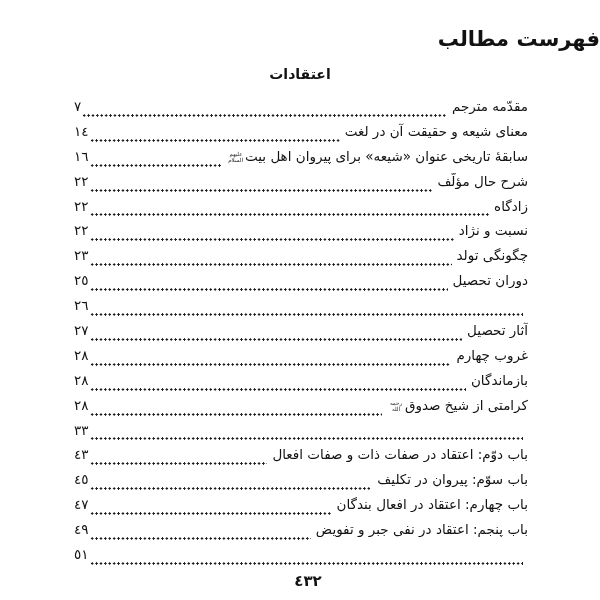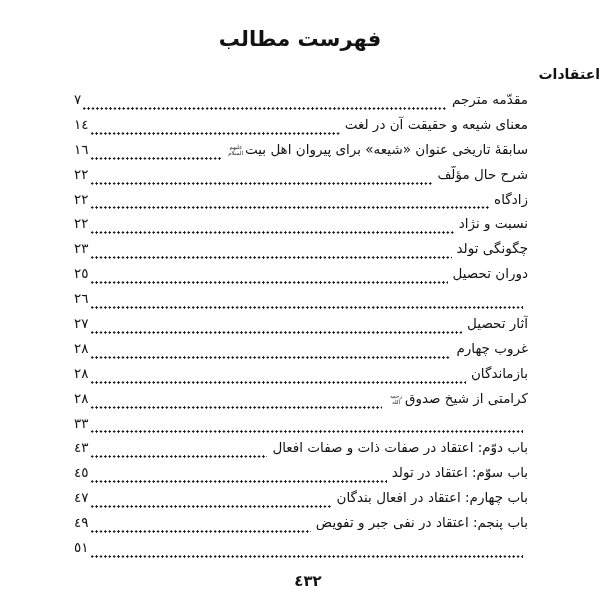--- a/index.html
+++ b/index.html
@@ -14,28 +14,28 @@
     background: #ffffff;
     color: #121212;
     font-family: "DejaVu Sans", sans-serif;
     direction: rtl;
     overflow: hidden;
     box-sizing: border-box;
   }
   .book-title {
     margin: 0;
     padding-top: 27px;
-    text-align: center;
     font-size: 21px;
     font-weight: bold;
     letter-spacing: 0.5px;
   }
   .section-heading {
-    margin: 0;
+    margin: 16px;
     margin-top: 15px;
+    text-align: center;
     font-size: 14px;
     font-weight: bold;
   }
   .toc {
     margin-top: 9px;
     padding: 0 72px 0 74px;
   }
   .toc-row {
     display: flex;
     align-items: baseline;
@@ -158,21 +158,21 @@
       <div class="toc-row">
         <span class="leader"></span>
         <span class="page-num">٣٣</span>
       </div>
       <div class="toc-row">
         <span class="toc-label">باب دوّم: اعتقاد در صفات ذات و صفات افعال</span>
         <span class="leader"></span>
         <span class="page-num">٤٣</span>
       </div>
       <div class="toc-row">
-        <span class="toc-label">باب سوّم: اعتقاد در تولد</span>
+        <span class="toc-label">باب سوّم: پیروان در تکلیف</span>
         <span class="leader"></span>
         <span class="page-num">٤٥</span>
       </div>
       <div class="toc-row">
         <span class="toc-label">باب چهارم: اعتقاد در افعال بندگان</span>
         <span class="leader"></span>
         <span class="page-num">٤٧</span>
       </div>
       <div class="toc-row">
         <span class="toc-label">باب پنجم: اعتقاد در نفی جبر و تفویض</span>

